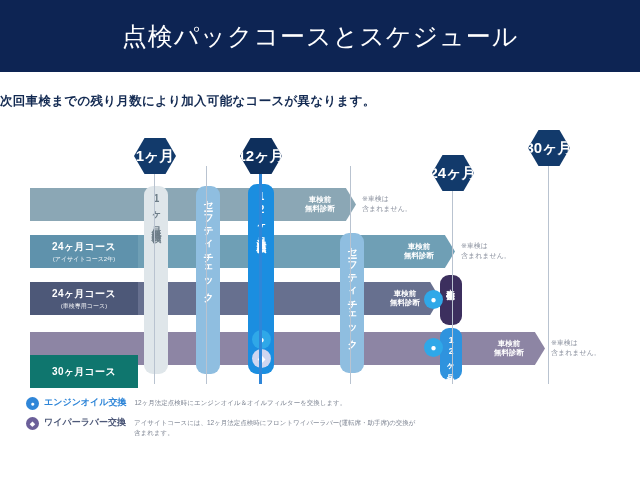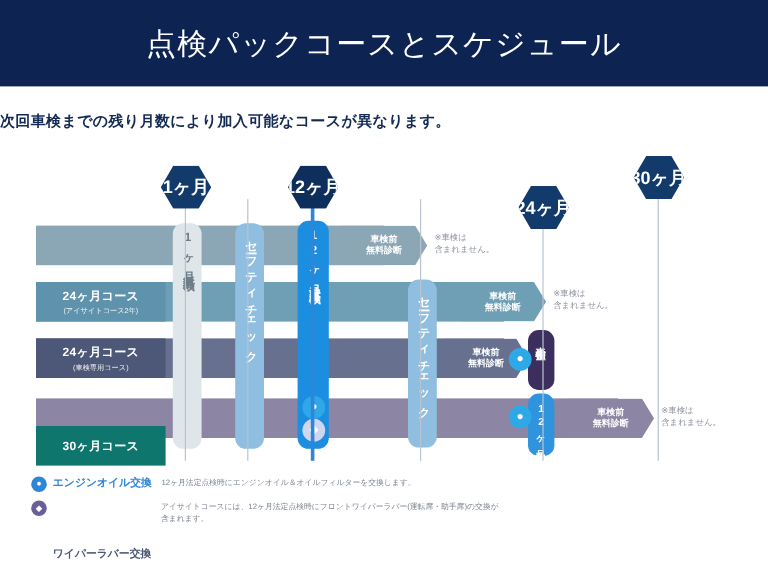--- a/index.html
+++ b/index.html
@@ -194,17 +194,17 @@
   </div>
 
 <div id="legend">
     <div class="legend-row">
       <span class="legend-dot" style="background: rgb(47, 134, 216);">●</span>
       <span class="legend-term" style="color: rgb(47, 134, 216);">エンジンオイル交換</span>
       <span class="legend-desc">12ヶ月法定点検時にエンジンオイル＆オイルフィルターを交換します。</span>
     </div>
     <div class="legend-row">
       <span class="legend-dot" style="background: rgb(107, 95, 153);">◆</span>
-      <span class="legend-term" style="color: rgb(77, 88, 120); margin-top: 39px;">ワイパーラバー交換</span>
+      <span class="legend-term" style="color: rgb(77, 88, 120);">ワイパーラバー交換</span>
       <span class="legend-desc">アイサイトコースには、12ヶ月法定点検時にフロントワイパーラバー(運転席・助手席)の交換が
 含まれます。</span>
     </div>
   </div>
 
 </body></html>

